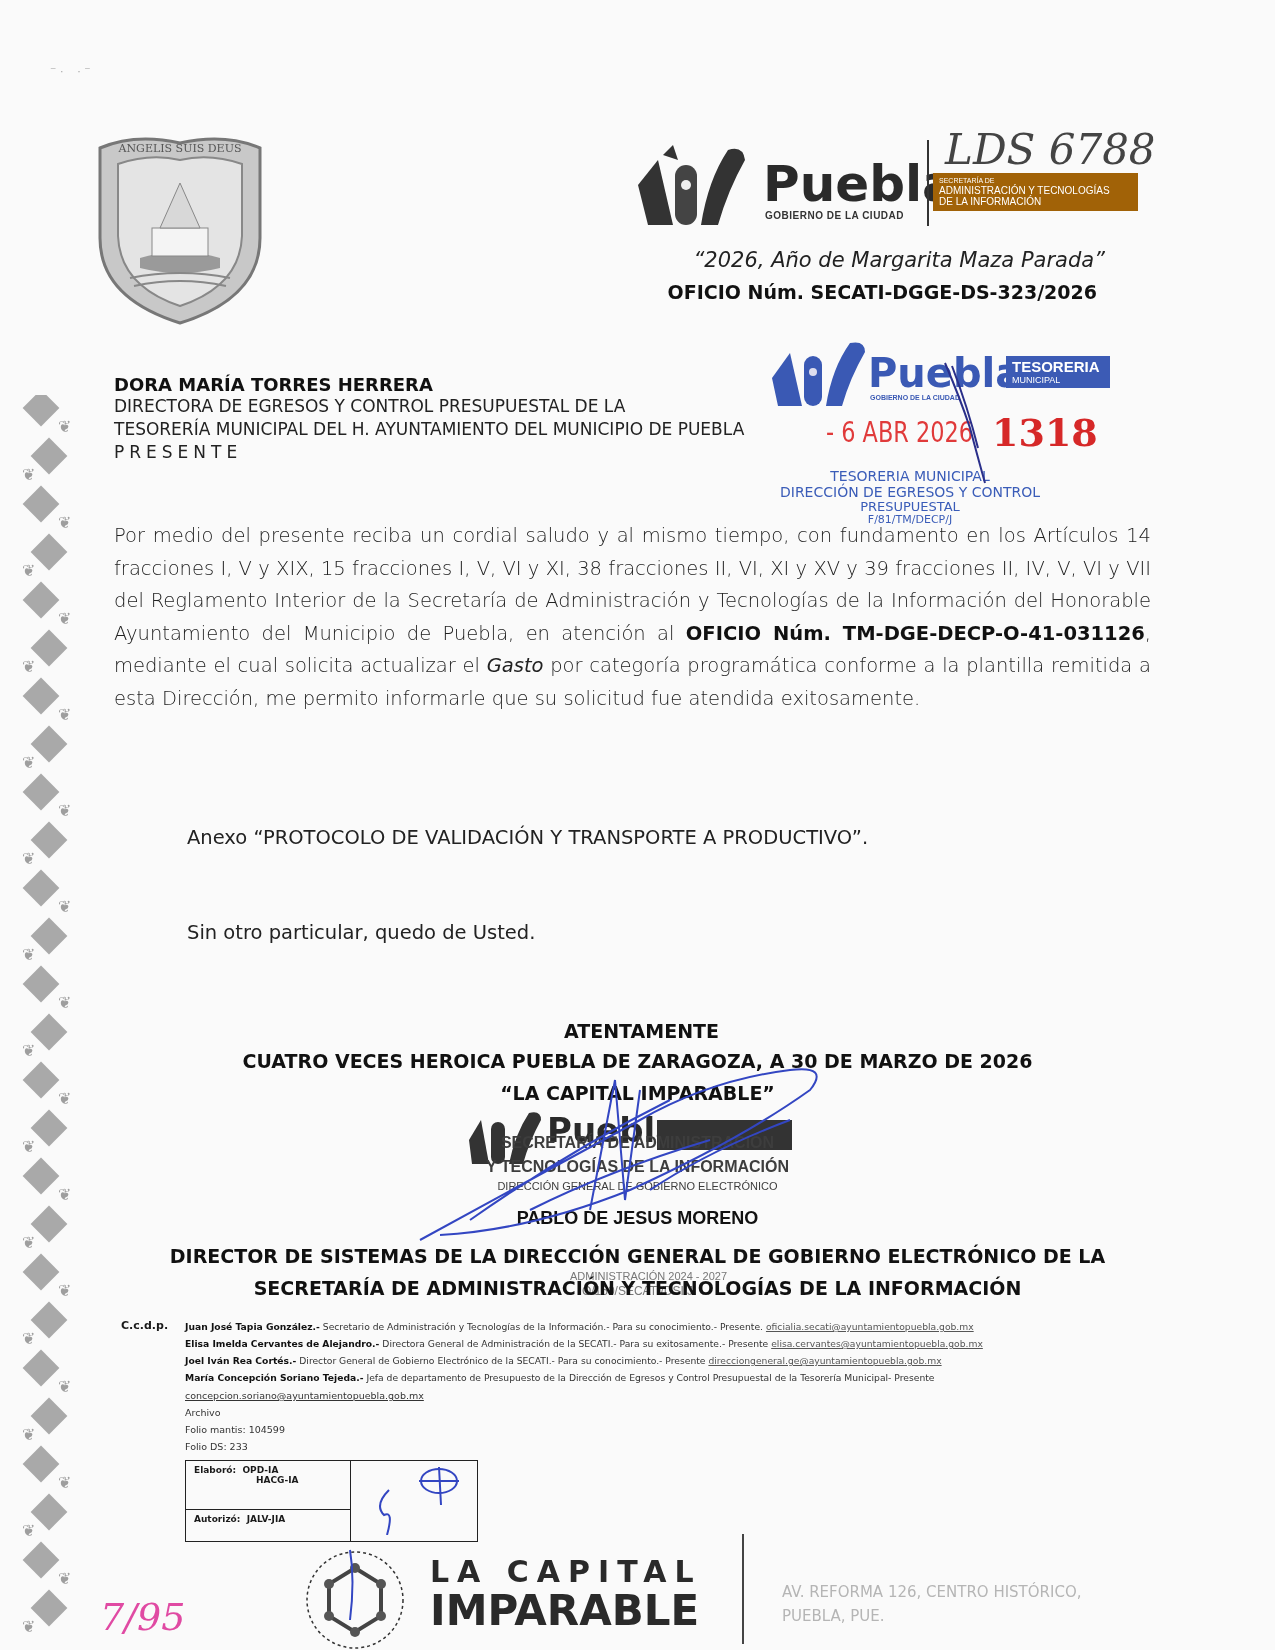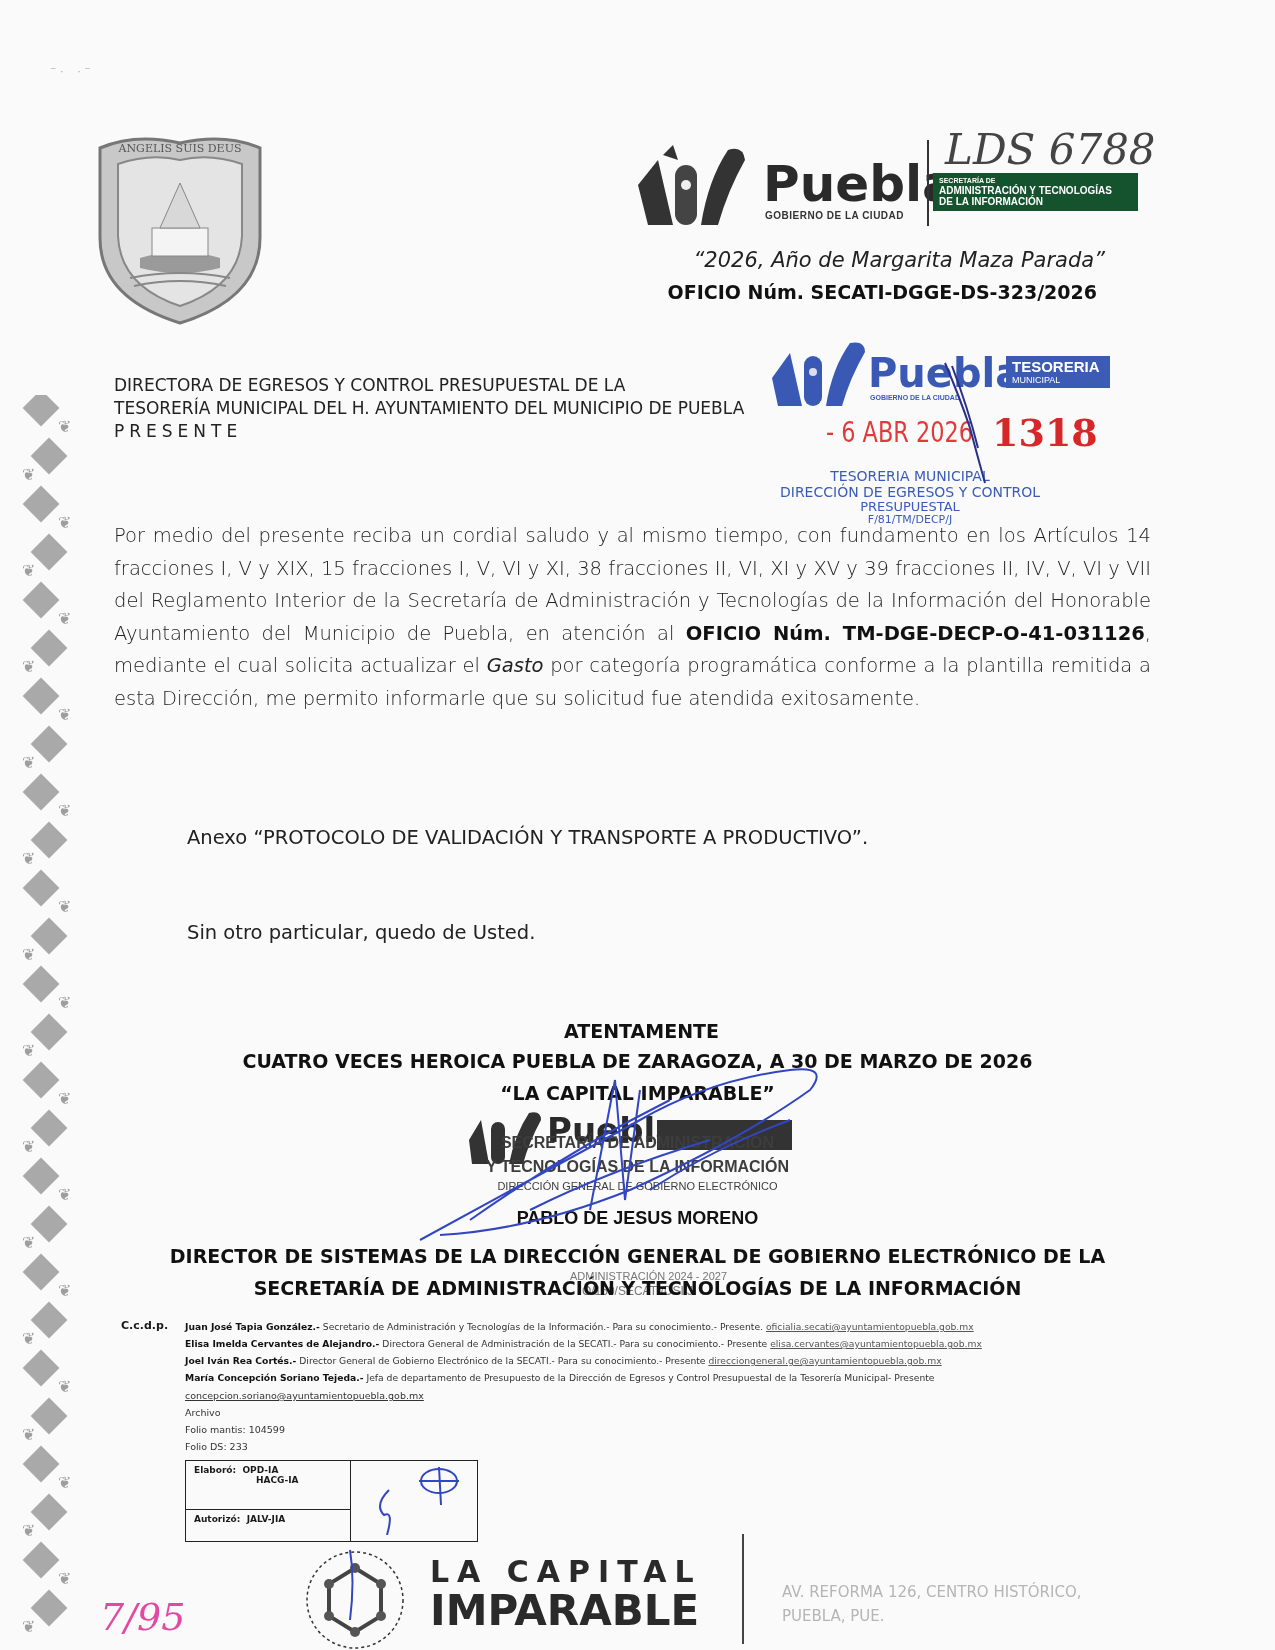--- a/index.html
+++ b/index.html
@@ -11,21 +11,21 @@
   .border-strip { left: 22px; top: 395px; width: 58px; height: 1255px; overflow: hidden; }
   .border-strip .dia { position: absolute; width: 26px; height: 26px; background: #a9a9a9; transform: rotate(45deg); }
   .border-strip .leaf { position: absolute; width: 14px; height: 20px; color: #9e9e9e; font-size: 16px; line-height: 20px; }
 
   
   .crest { left: 90px; top: 128px; width: 180px; height: 200px; }
 
   
   .logo-header { left: 665px; top: 140px; width: 500px; height: 100px; }
   .puebla-word { font-family: "DejaVu Sans", sans-serif; font-weight: bold; color: #2a2a2a; }
-  .secati-box { background: #14532d; color: #fff; font-weight: bold; font-size: 10px; line-height: 11px; padding: 4px 6px; }
+  .secati-box { background: #a16207; color: #fff; font-weight: normal; font-size: 10px; line-height: 11px; padding: 4px 6px; }
   .handwritten { font-family: "DejaVu Serif", serif; color: #444; font-style: italic; }
 
   .motto { right: 170px; top: 248px; font-size: 21px; font-style: italic; color: #222; font-family: "DejaVu Sans", sans-serif; }
   .oficio-num { right: 178px; top: 281px; font-size: 19px; font-weight: bold; color: #111; font-family: "DejaVu Sans", sans-serif; }
 
   
   .recipient { left: 114px; top: 374px; font-family: "DejaVu Sans", sans-serif; }
   .recipient .name { font-size: 18px; font-weight: bold; color: #111; line-height: 21px; }
   .recipient .line { font-size: 17px; color: #222; line-height: 23px; }
   .recipient .presente { font-size: 17px; letter-spacing: 5px; color: #222; line-height: 23px; }
@@ -166,20 +166,21 @@
     <div>ADMINISTRACIÓN Y TECNOLOGÍAS</div>
     <div>DE LA INFORMACIÓN</div>
   </div>
   <div class="abs handwritten" style="left:280px;top:-15px;font-size:42px;">LDS 6788</div>
 </div>
 
 <div class="abs motto">“2026, Año de Margarita Maza Parada”</div>
 <div class="abs oficio-num">OFICIO Núm. SECATI-DGGE-DS-323/2026</div>
 
 <div class="abs recipient">
+  <div class="name">DORA MARÍA TORRES HERRERA</div>
   <div class="line">DIRECTORA DE EGRESOS Y CONTROL PRESUPUESTAL DE LA</div>
   <div class="line">TESORERÍA MUNICIPAL DEL H. AYUNTAMIENTO DEL MUNICIPIO DE PUEBLA</div>
   <div class="presente">PRESENTE</div>
 </div>
 
 <div class="abs stamp">
   <svg class="abs" style="left:0;top:0" width="100" height="70" viewBox="0 0 100 70">
     <path d="M2 40 L20 15 L32 68 L8 68 Z" fill="#3a59b4"></path>
     <rect x="34" y="18" width="18" height="50" rx="9" fill="#3a59b4"></rect>
     <circle cx="43" cy="34" r="4" fill="#dde"></circle>
@@ -233,21 +234,21 @@
 <div class="abs sign-block sig-title1">DIRECTOR DE SISTEMAS DE LA DIRECCIÓN GENERAL DE GOBIERNO ELECTRÓNICO DE LA</div>
 <div class="abs sign-block sig-title2">SECRETARÍA DE ADMINISTRACIÓN Y TECNOLOGÍAS DE LA INFORMACIÓN</div>
 
 <svg class="abs signature-svg" viewBox="0 0 440 200">
   <path d="M10 180 Q120 120 230 60 Q300 20 380 10 Q420 5 400 30 Q330 80 220 130 Q120 170 30 175 M60 160 Q160 90 260 40 M180 150 L205 20 L215 140 L230 30 M240 130 Q300 90 380 60 M120 150 Q200 110 300 80" stroke="#3346c2" stroke-width="2" fill="none"></path>
 </svg>
 
 <div class="abs ccp-label">C.c.d.p.</div>
 <div class="abs ccp-list">
   <div><b>Juan José Tapia González.-</b><span> Secretario de Administración y Tecnologías de la Información.- Para su conocimiento.- Presente. </span><u>oficialia.secati@ayuntamientopuebla.gob.mx</u></div>
-  <div><b>Elisa Imelda Cervantes de Alejandro.-</b><span> Directora General de Administración de la SECATI.- Para su conocimiento.- Presente </span><u>elisa.cervantes@ayuntamientopuebla.gob.mx</u></div>
+  <div><b>Elisa Imelda Cervantes de Alejandro.-</b><span> Directora General de Administración de la SECATI.- Para su exitosamente.- Presente </span><u>elisa.cervantes@ayuntamientopuebla.gob.mx</u></div>
   <div><b>Joel Iván Rea Cortés.-</b><span> Director General de Gobierno Electrónico de la SECATI.- Para su conocimiento.- Presente </span><u>direcciongeneral.ge@ayuntamientopuebla.gob.mx</u></div>
   <div><b>María Concepción Soriano Tejeda.-</b><span> Jefa de departamento de Presupuesto de la Dirección de Egresos y Control Presupuestal de la Tesorería Municipal- Presente</span></div>
 </div>
 <div class="abs meta">
   <div><u>concepcion.soriano@ayuntamientopuebla.gob.mx</u></div>
   <div>Archivo</div>
   <div>Folio mantis: 104599</div>
   <div>Folio DS: 233</div>
 </div>
 

